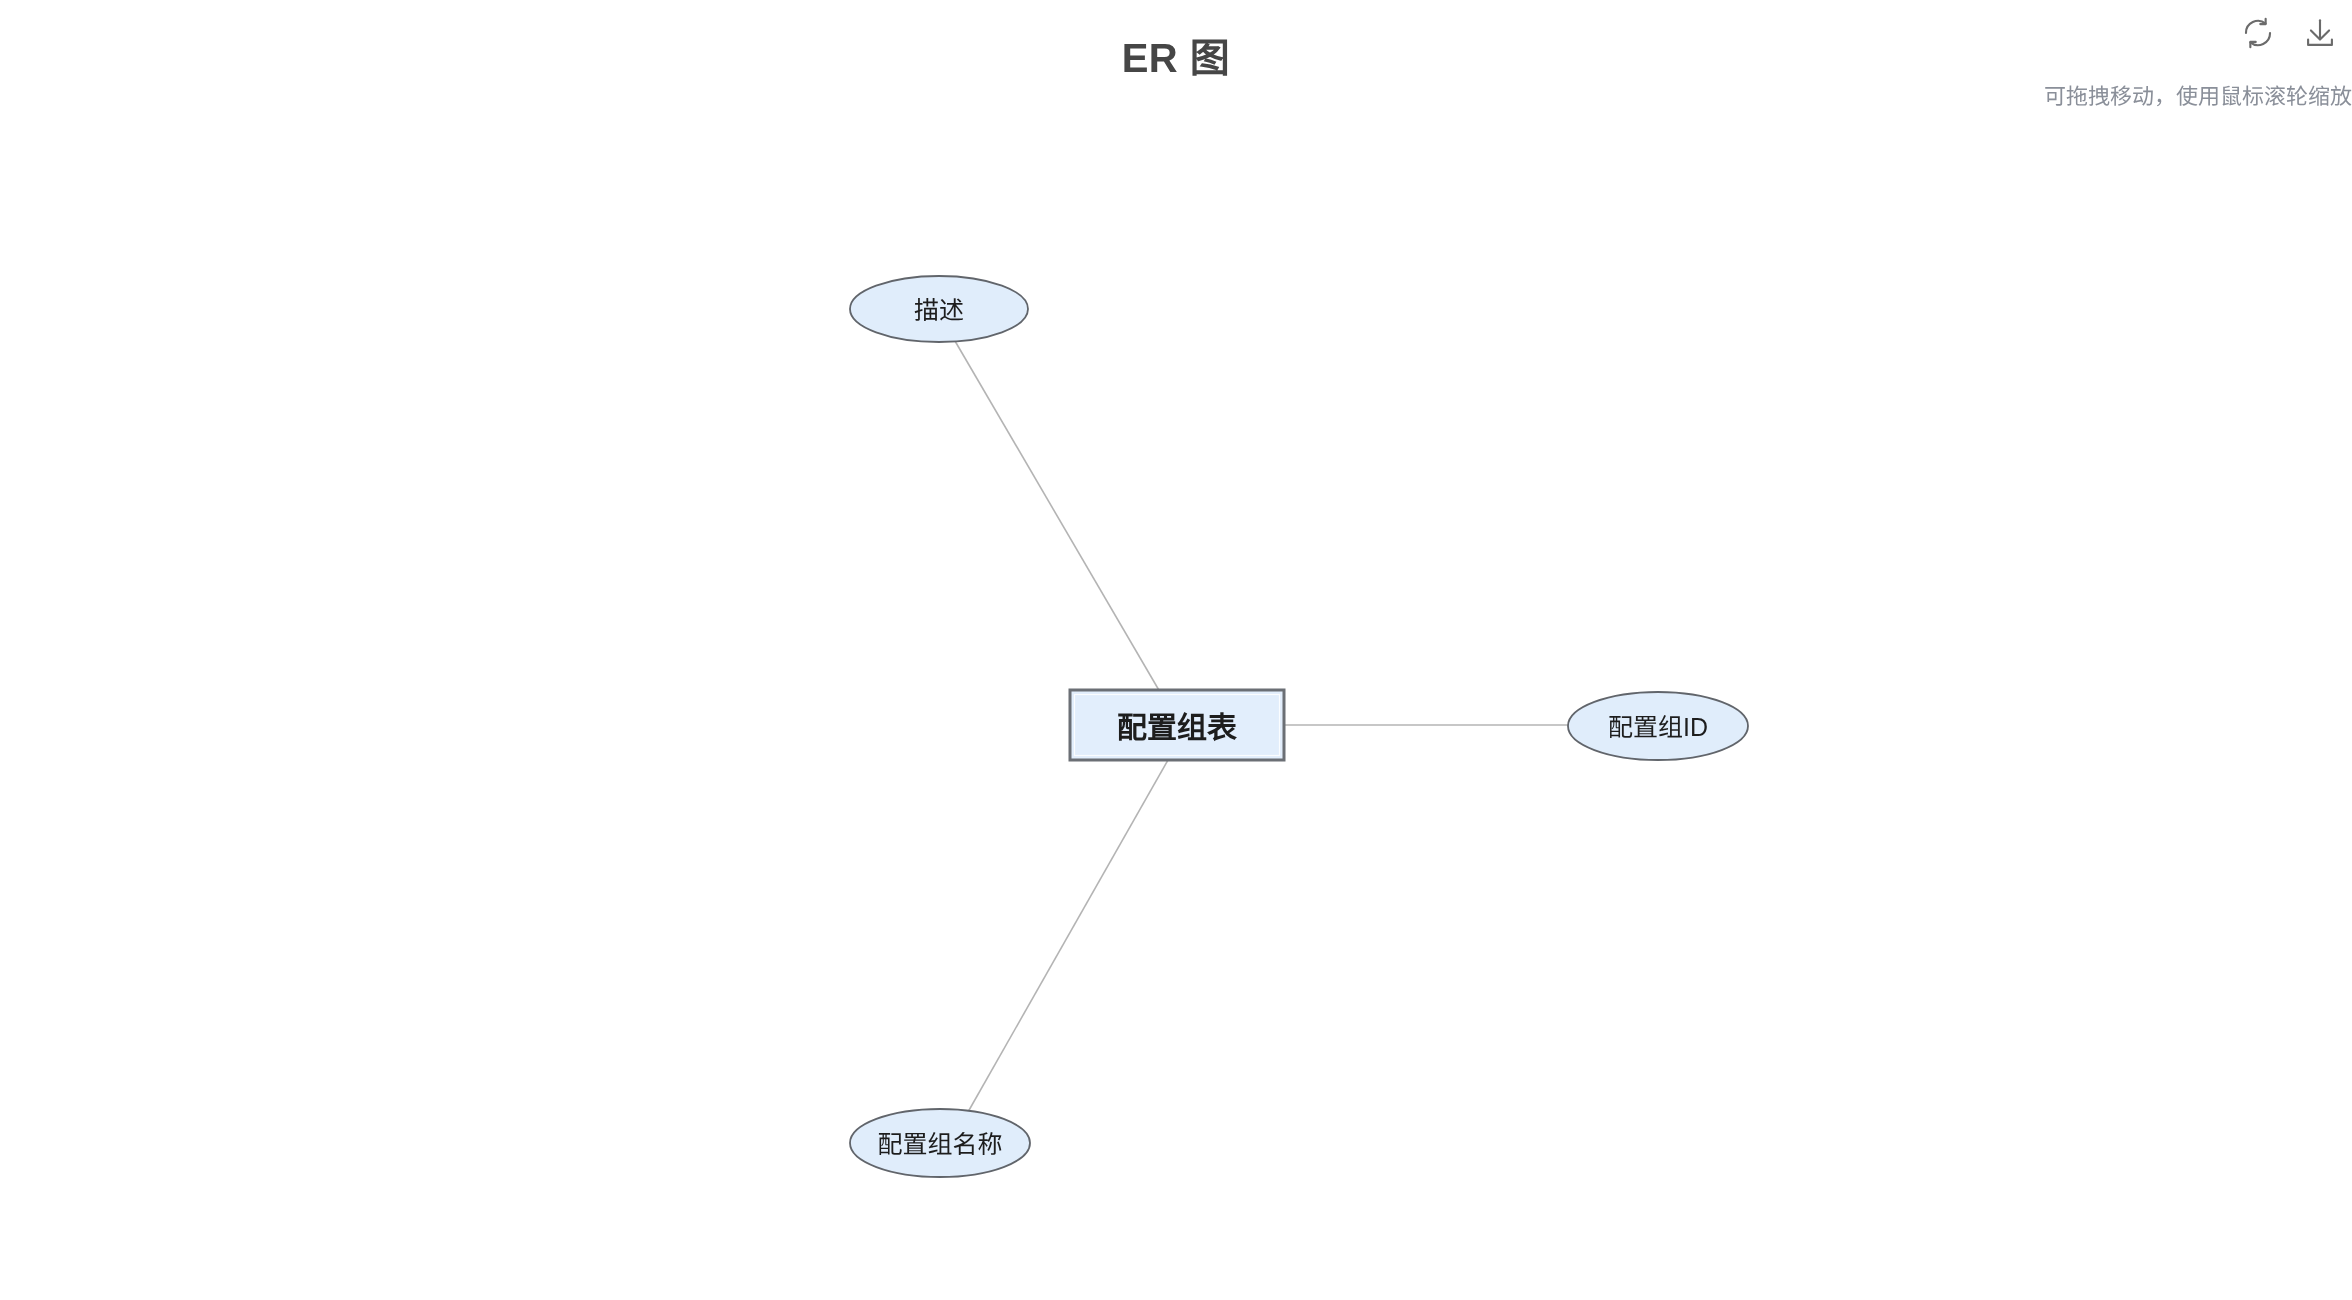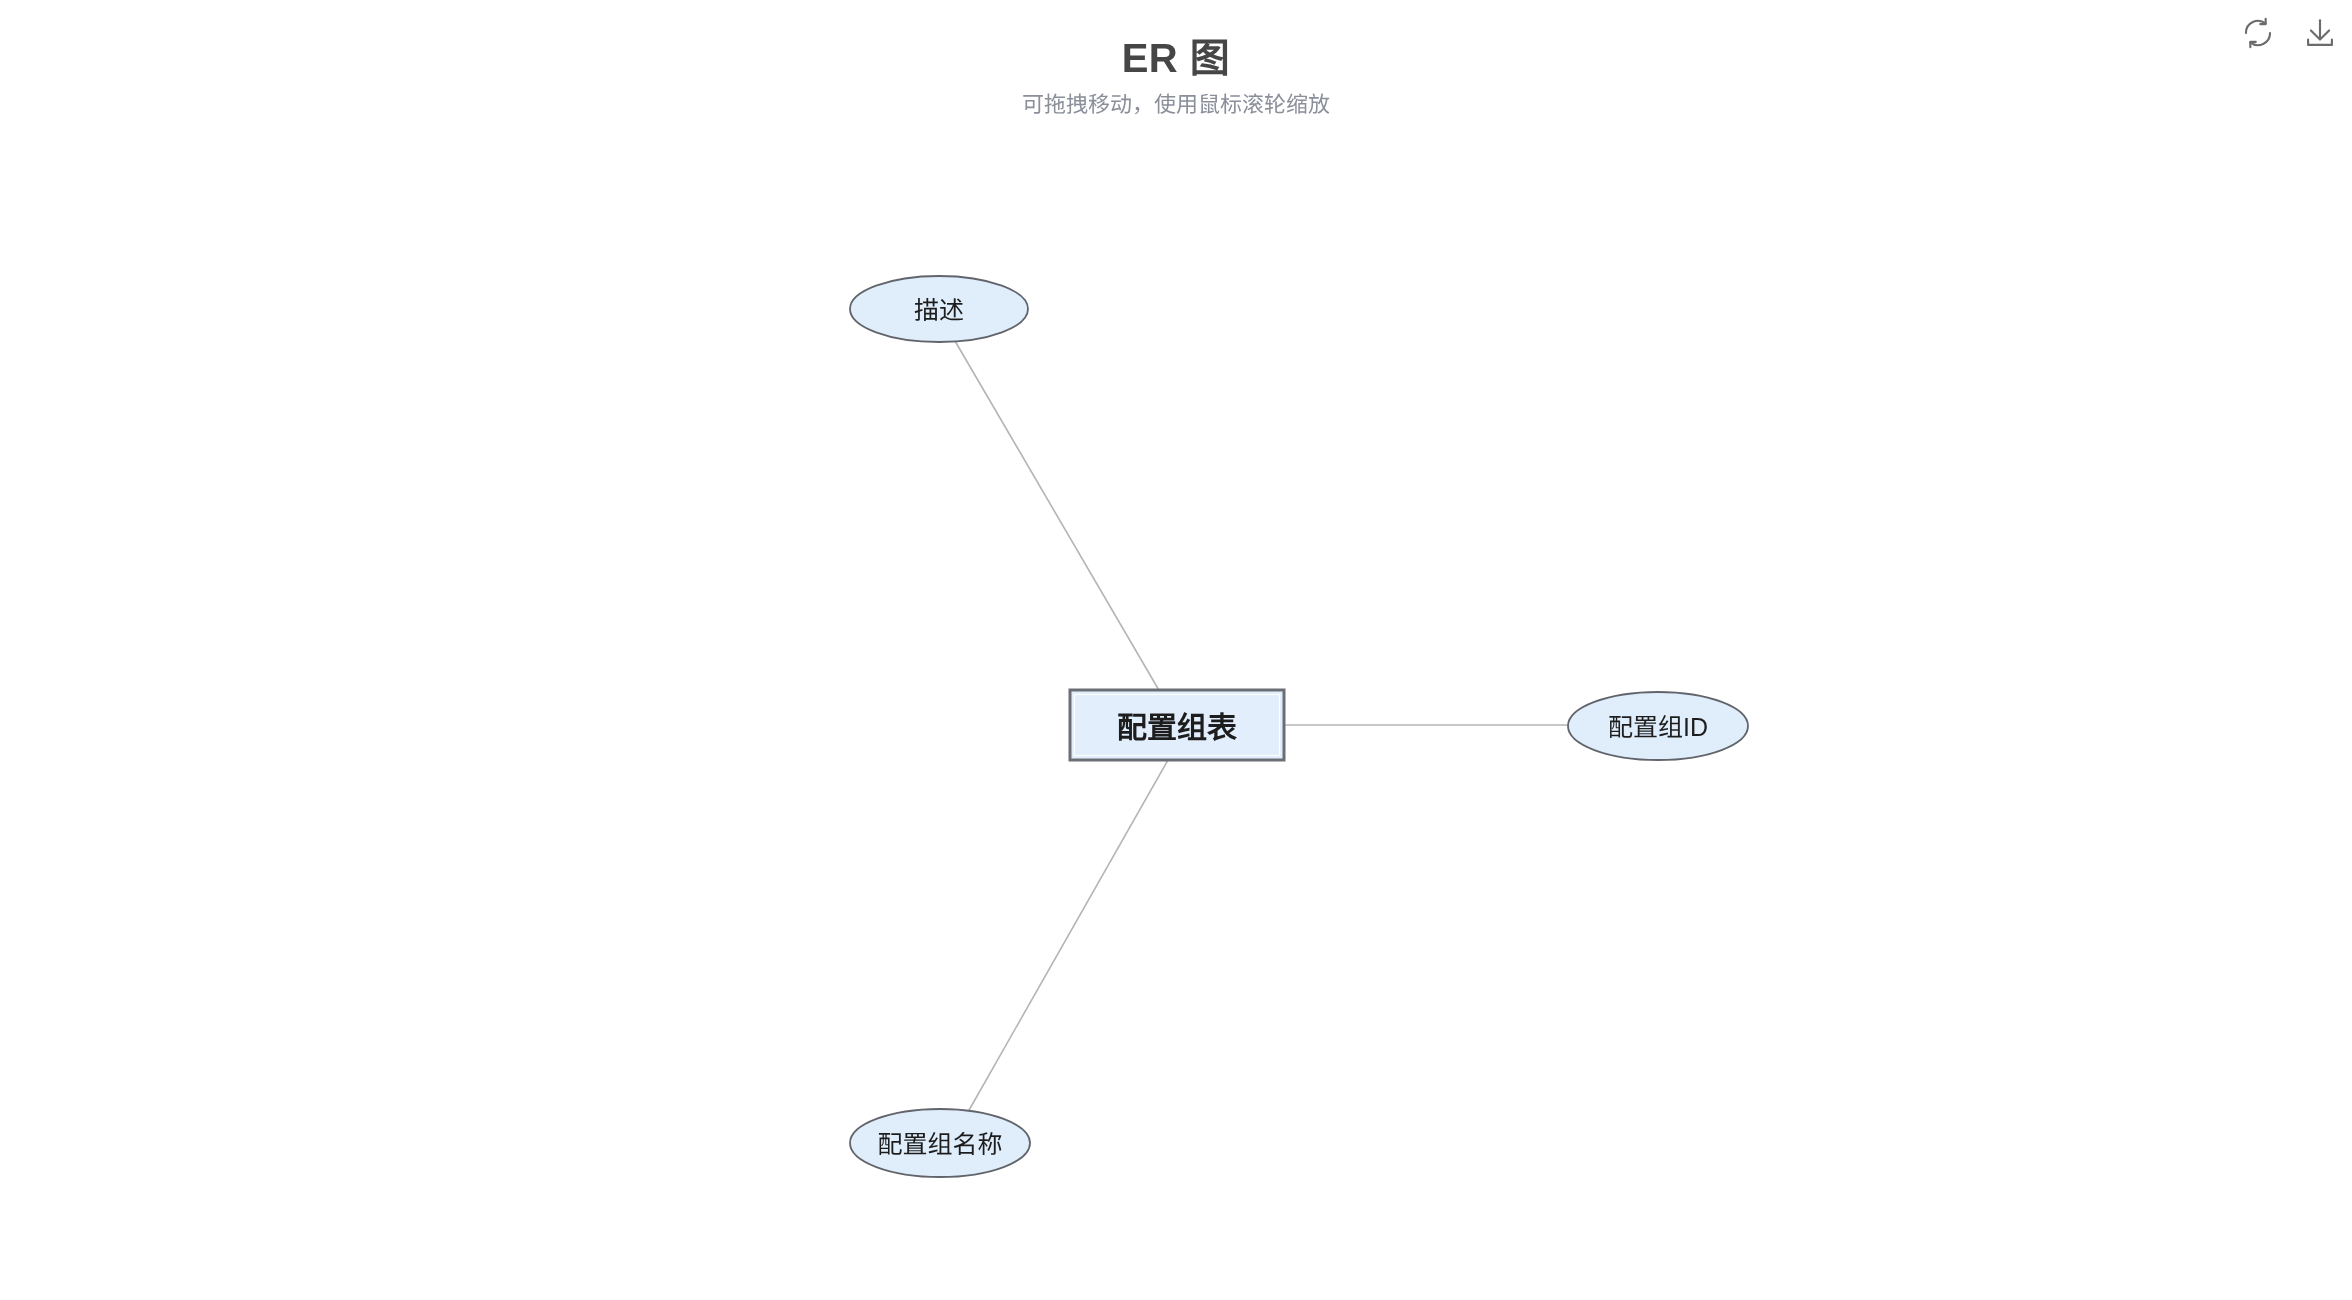--- a/index.html
+++ b/index.html
@@ -33,24 +33,24 @@
     width: 2352px;
     text-align: center;
     font-size: 40px;
     font-weight: bold;
     color: #464646;
     letter-spacing: 0.5px;
     line-height: 1.1;
   }
   .page-subtitle {
     position: absolute;
-    top: 92px;
+    top: 84px;
     left: 0;
     width: 2352px;
-    text-align: center;
+    text-align: right;
     font-size: 22px;
     font-weight: 400;
     color: #8a8f99;
     line-height: 1.2;
   }
 
   
   .toolbar {
     position: absolute;
     top: 13px;

